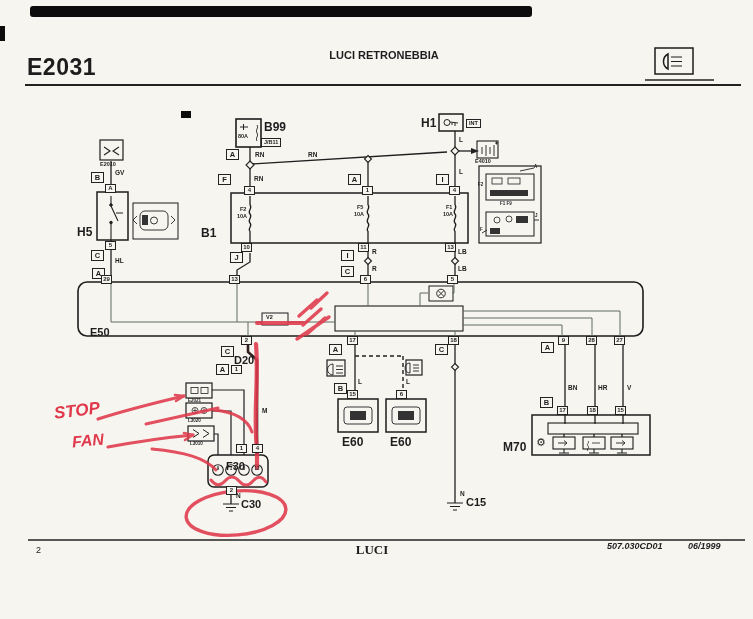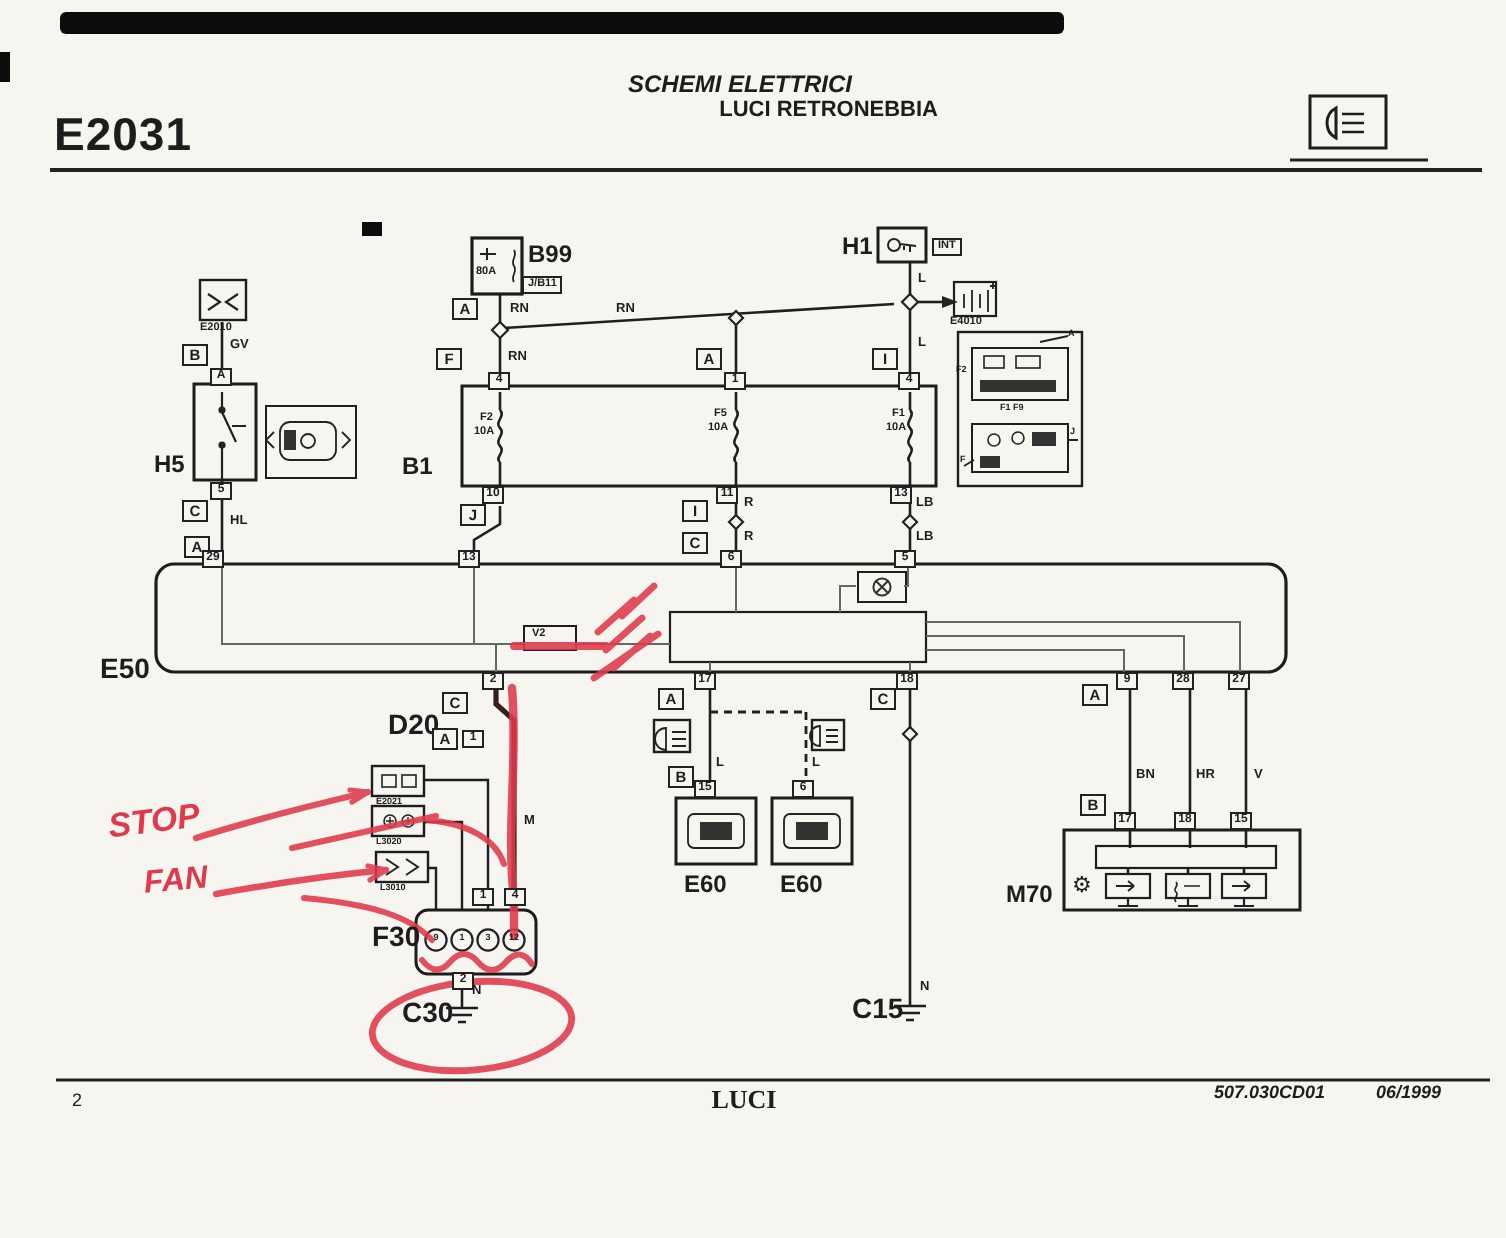--- a/index.html
+++ b/index.html
@@ -7,21 +7,21 @@
   .page{position:relative;width:753px;height:619px;background:#f6f5f0;}
   svg.layer{position:absolute;left:0;top:0;}
   .lbl{position:absolute;color:#1d1d1d;white-space:nowrap;line-height:1;}
   .pin{border:1px solid #222;background:#f6f5f0;font-size:6px;font-weight:bold;
        line-height:7px;padding:0 1px;min-width:7px;text-align:center;}
   .conn{border:1.2px solid #222;background:#f6f5f0;font-size:7.5px;font-weight:bold;
        line-height:9px;width:11px;text-align:center;}
   .badge{border:1.1px solid #222;background:#f6f5f0;font-size:5.5px;font-weight:bold;
        line-height:7px;padding:0 2px;text-align:center;}
   .comp{font-weight:bold;font-size:12px;}
-  .comp-sm{font-weight:bold;font-size:14px;}
+  .comp-sm{font-weight:bold;font-size:11px;margin-left:40px;}
   .wire{font-size:6.5px;font-weight:bold;}
   .tiny{font-size:5.5px;font-weight:bold;}
   .micro{font-size:4.5px;font-weight:bold;}
   .red{color:#e0394b;font-weight:bold;font-style:italic;}
   .hdr-code{font-size:23px;font-weight:bold;letter-spacing:.5px;}
   .hdr-c1{font-size:12px;font-weight:bold;font-style:italic;}
   .hdr-c2{font-size:11px;font-weight:bold;}
   .hdr-sec{font-size:15px;font-weight:bold;letter-spacing:.5px;}
   .foot-model{font-family:"Liberation Serif",serif;font-weight:bold;font-size:13px;}
   .foot-ref{font-size:9px;font-style:italic;font-weight:600;}
@@ -209,22 +209,21 @@
     <path d="M214,410 C235,412 248,420 252,432" stroke-width="3"></path>
     <path d="M257,323 H303" stroke-width="4"></path>
     <path d="M299,316 L317,300 M303,325 L321,309 M307,334 L325,318 M311,308 L327,293 M297,339 L329,317" stroke-width="3.4"></path>
     <path d="M256,344 C259,380 253,415 257,450 L257,468" stroke-width="4.2"></path>
     <path d="M211,480 q7,9 14,1 q7,-8 14,0 q7,8 14,0 q7,-8 13,1" stroke-width="3"></path>
     <ellipse cx="236" cy="513" rx="50" ry="22" transform="rotate(-5 236 513)" stroke-width="3.4"></ellipse>
   </g>
 </svg>
 
 <div class="lbl hdr-code" style="left:27px;top:56px">E2031</div>
-<div class="lbl hdr-c1" style="left:270px;top:36px;width:200px;text-align:center">SCHEMI ELETTRICI</div>
-<div class="lbl hdr-c2" style="left:269px;top:50px;width:200px;text-align:right">LUCI RETRONEBBIA</div>
+<div class="lbl hdr-c2" style="left:284px;top:50px;width:200px;text-align:center">LUCI RETRONEBBIA</div>
 
 <div class="lbl comp" style="left:264px;top:121px">B99</div>
 <div class="lbl tiny" style="left:238px;top:134px">80A</div>
 <div class="lbl badge" style="left:261px;top:138px">J/B11</div>
 <div class="lbl conn" style="left:226px;top:149px">A</div>
 <div class="lbl wire" style="left:255px;top:152px">RN</div>
 <div class="lbl wire" style="left:308px;top:152px">RN</div>
 <div class="lbl conn" style="left:218px;top:174px">F</div>
 <div class="lbl wire" style="left:254px;top:176px">RN</div>
 

